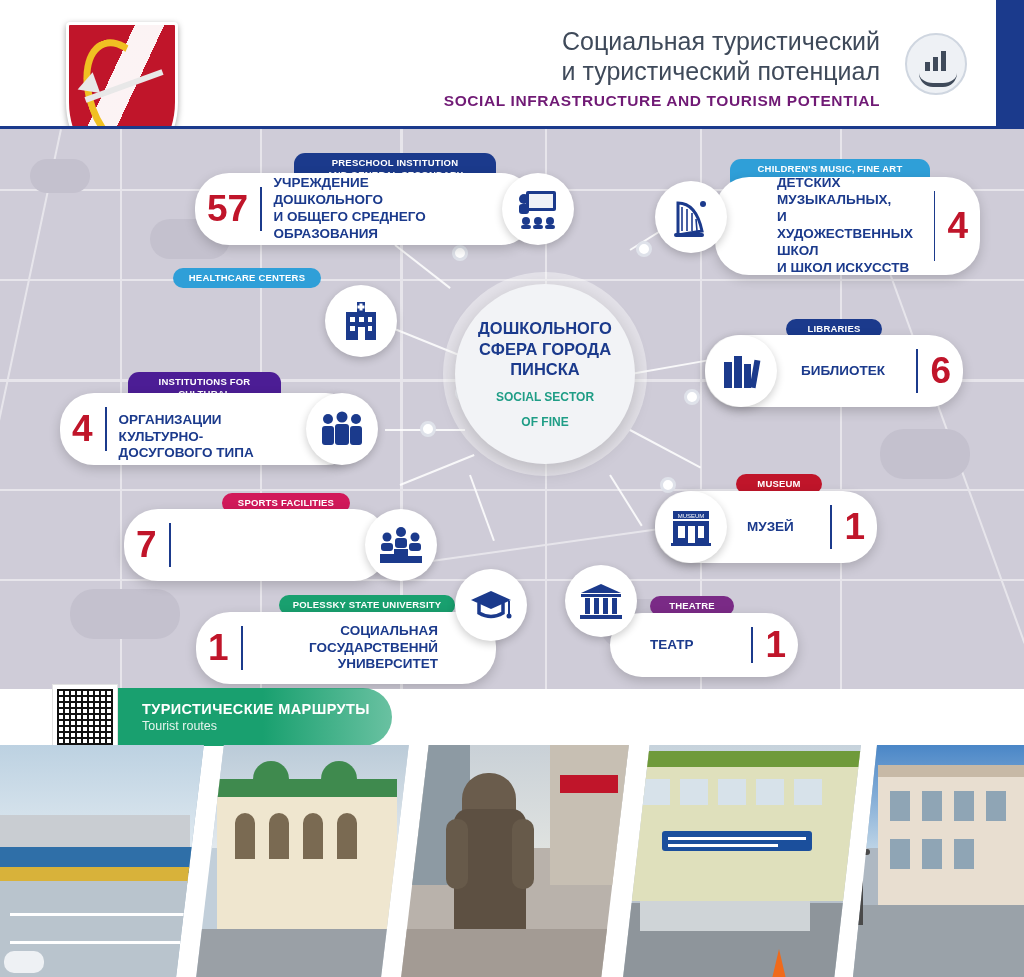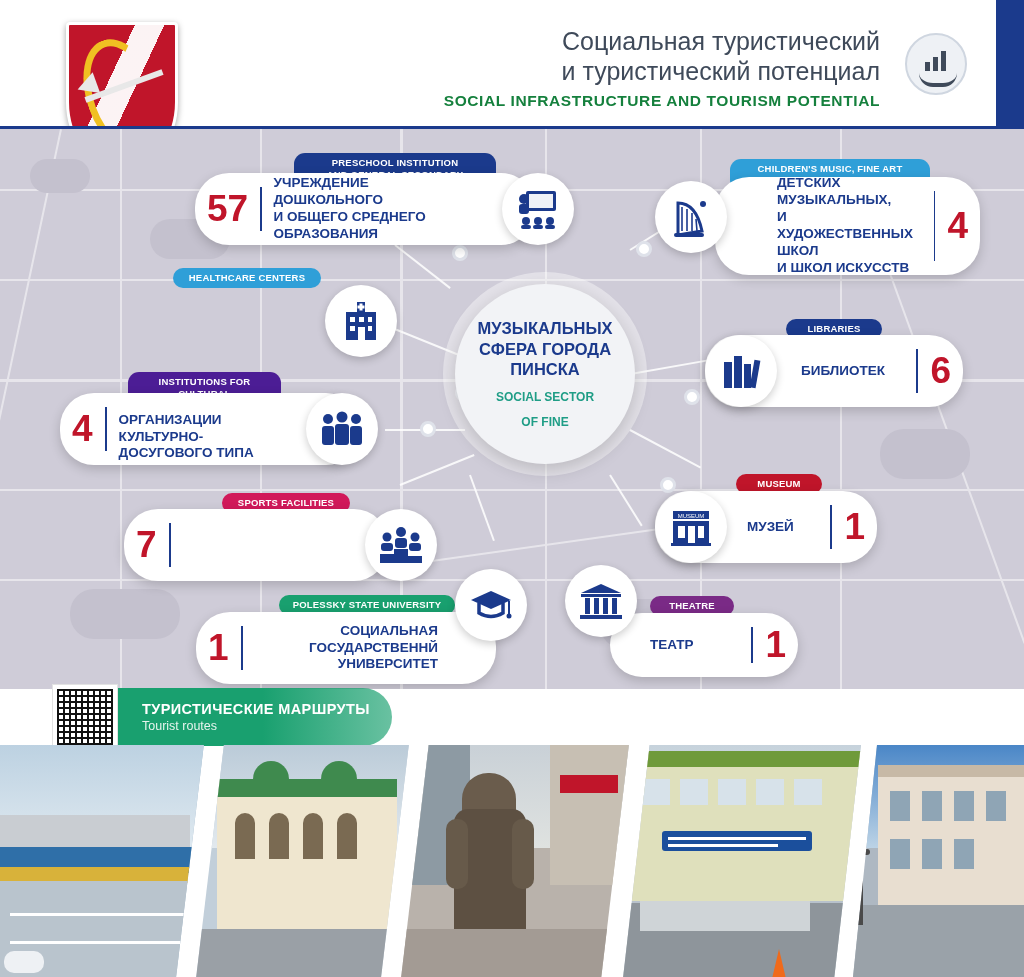--- a/index.html
+++ b/index.html
@@ -73,21 +73,21 @@
     width: 480px;
     text-align: right;
   }
   .title-ru {
     font-size: 25px; line-height: 1.2;
     color: #3f4a5a; font-weight: 400;
   }
   .title-en {
     margin-top: 6px;
     font-size: 15.5px; letter-spacing: .6px;
-    color: #15803d; font-weight: bold;
+    color: #701a75; font-weight: bold;
   }
   .header-icon {
     position: absolute; left: 905px; top: 33px;
     width: 62px; height: 62px;
     border-radius: 50%;
     background: #eef1f5;
     border: 2px solid #cfd6e0;
   }
   .header-icon .bars {
     position: absolute; left: 18px; top: 16px;
@@ -307,21 +307,21 @@
 
     <div class="node-dot" style="left:452px;top:116px;"></div>
     <div class="node-dot" style="left:455px;top:256px;"></div>
     <div class="node-dot" style="left:420px;top:292px;"></div>
     <div class="node-dot" style="left:636px;top:112px;"></div>
     <div class="node-dot" style="left:684px;top:260px;"></div>
     <div class="node-dot" style="left:660px;top:348px;"></div>
 
     <div class="hub-outer"></div>
     <div class="hub">
-      <div class="hub-ru">МУЗЫКАЛЬНЫХ</div>
+      <div class="hub-ru">ДОШКОЛЬНОГО</div>
       <div class="hub-ru">СФЕРА ГОРОДА</div>
       <div class="hub-ru">ПИНСКА</div>
       <div class="hub-en">SOCIAL SECTOR</div>
       <div class="hub-en">OF FINE</div>
     </div>
 
     <div class="tag" style="left:294px;top:24px;width:202px;background:#1b3a8c;">PRESCHOOL INSTITUTION
 AND GENERAL SECONDARY EDUCATION</div>
     <div class="card" style="left:195px;top:44px;width:340px;height:72px;">
       <div class="num">57</div>

